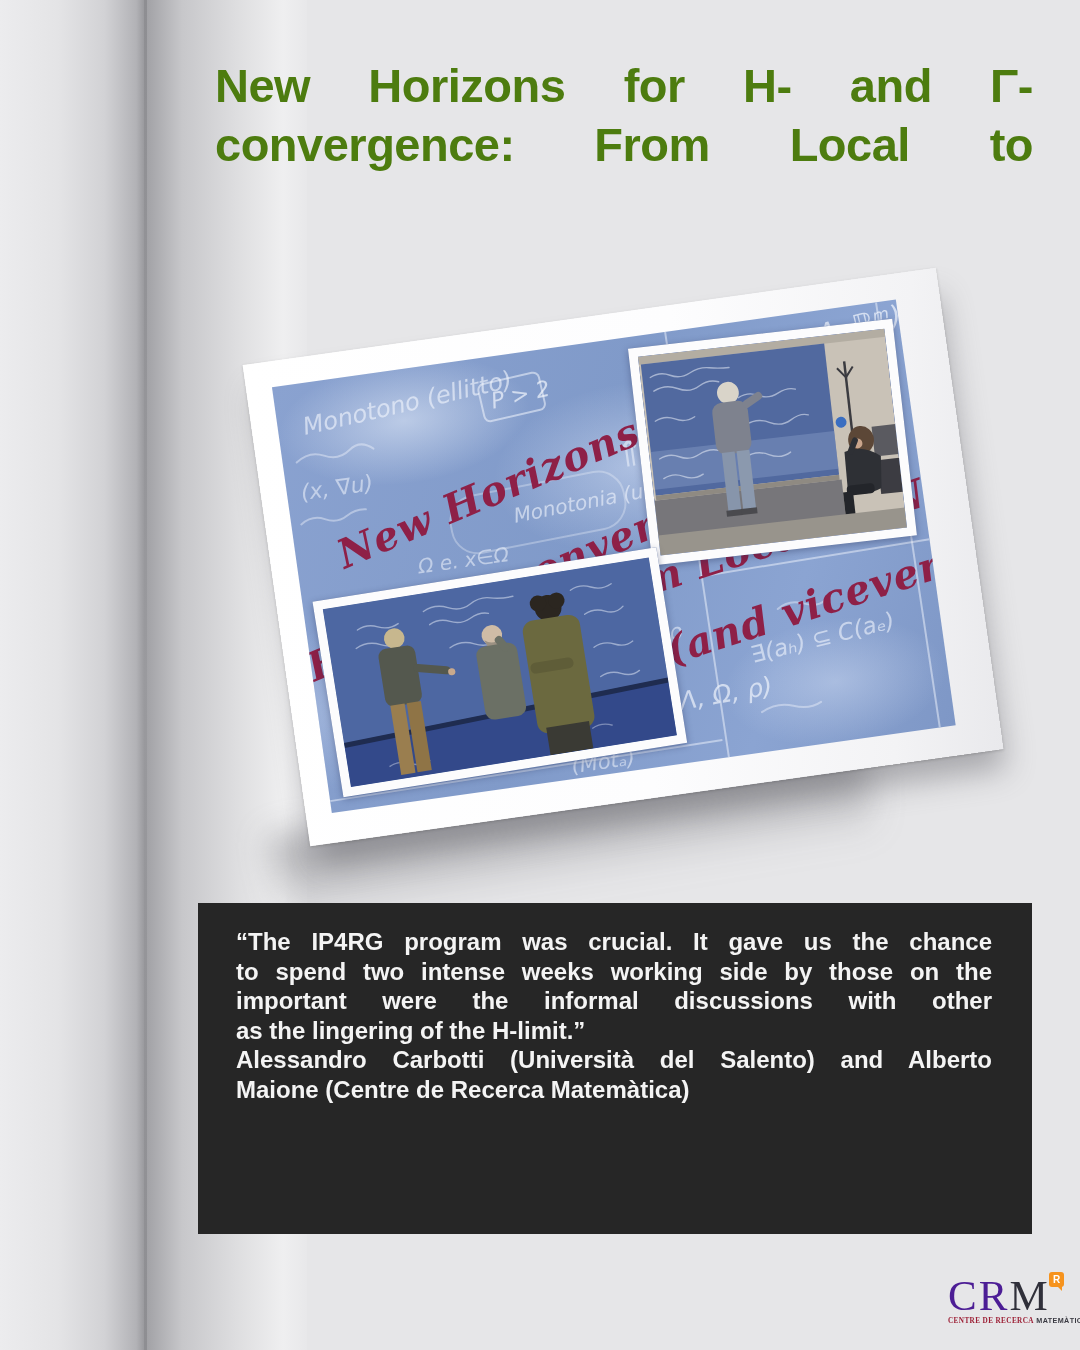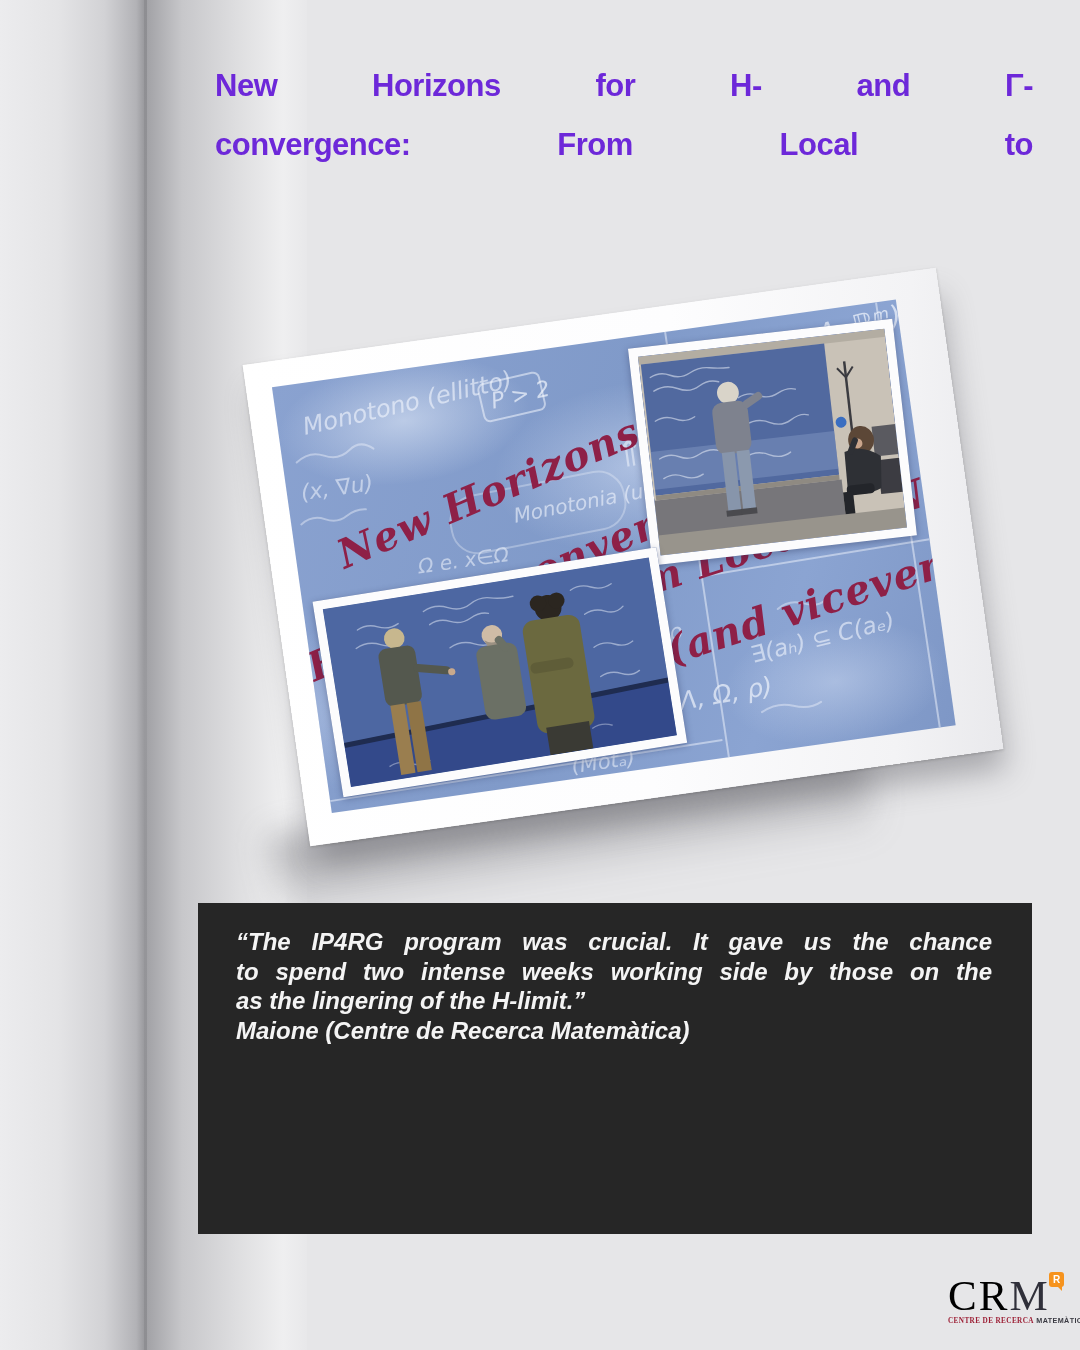--- a/index.html
+++ b/index.html
@@ -9,21 +9,21 @@
   }
   
   .spine-left{position:absolute;left:0;top:0;width:145px;height:1350px;
     background:linear-gradient(90deg,#ececee 0%,#e4e4e6 40%,#d2d2d5 72%,#b2b2b6 94%,#97979b 100%);}
   .fold-line{position:absolute;left:144px;top:0;width:3px;height:1350px;
     background:linear-gradient(180deg,#8e8e92,#9a9a9e 50%,#8e8e92);}
   .spine-right{position:absolute;left:147px;top:0;width:160px;height:1350px;
     background:linear-gradient(90deg,#a2a2a6 0%,#c7c7ca 22%,#dddddf 55%,#efeff0 85%,#e8e8ea 100%);}
   
   .title{position:absolute;left:215px;top:56px;width:818px;}
-  .tline{font-weight:700;font-size:31px;line-height:59px;color:#6d28d9;
+  .tline{font-weight:700;font-size:47px;line-height:59px;color:#4d7c0f;
     letter-spacing:-0.5px;text-align:justify;text-align-last:justify;}
   .tline.last{text-align-last:left;}
   
   .photo-cast{position:absolute;left:275px;top:790px;width:600px;height:110px;
     transform:rotate(-9deg);filter:blur(16px);z-index:1;
     background:linear-gradient(180deg,rgba(104,104,110,.55),rgba(104,104,110,0) 85%);}
   .photo{position:absolute;left:273px;top:314px;width:700px;height:486px;
     transform:rotate(-8deg);z-index:2;box-sizing:border-box;
     padding:26px 44px 30px 26px;
     background:linear-gradient(100deg,#ffffff 0%,#fdfdfe 55%,#f3f3f5 86%,#e9e9ec 100%);
@@ -47,28 +47,28 @@
   .c4{left:352px;top:262px;transform:rotate(-10deg);}
   
   .inset{position:absolute;border:9px solid #fcfcfd;box-shadow:0 2px 7px rgba(35,45,85,.4);
     overflow:hidden;background:#51699f;}
   .inset-a{left:355px;top:15px;width:248px;height:200px;transform:rotate(1.5deg);}
   .inset-b{left:12px;top:215px;width:330px;height:180px;transform:rotate(-1deg);}
   .inset svg{display:block;width:100%;height:100%;}
   
   .quote-box{position:absolute;left:198px;top:903px;width:834px;height:331px;z-index:3;
     background:#262626;box-sizing:border-box;padding:24px 40px 0 38px;}
-  .qline{font-style:italic;font-weight:700;font-size:24px;line-height:29.5px;color:#f4f4f4;
+  .qline{font-weight:700;font-size:24px;line-height:29.5px;color:#f4f4f4;
     text-align:justify;text-align-last:justify;}
   .qline.last{text-align-last:left;}
   
   .crm{position:absolute;left:948px;top:1276px;width:120px;z-index:3;}
   .crm-word{position:relative;font-family:"Liberation Serif",serif;font-weight:400;
     font-size:43px;line-height:40px;letter-spacing:2px;}
-  .crm-cr{color:#000000;}
+  .crm-cr{color:#4c1d95;}
   .crm-m{color:#30303a;}
   .crm-badge{position:absolute;top:-4px;left:101px;width:15px;height:15px;
     background:#f6931d;border-radius:3px;color:#fff;
     font-family:"Liberation Sans",sans-serif;font-weight:700;font-size:10px;
     line-height:15px;text-align:center;letter-spacing:0;}
   .crm-badge::after{content:"";position:absolute;right:2px;bottom:-4px;width:0;height:0;
     border-top:5px solid #f6931d;border-left:5px solid transparent;}
   .crm-tagline{margin-top:0;font-size:7.2px;letter-spacing:.4px;white-space:nowrap;
     font-family:"Liberation Sans",sans-serif;font-weight:700;}
   .crm-tag-left{color:#9c1f35;font-family:Liberation Serif, serif;}
@@ -219,21 +219,23 @@
           <rect x="196" y="152" width="42" height="28" fill="#3a3a34"></rect>
         </svg>
       </div>
 
     </div>
   </div>
 
   <div class="quote-box">
     <div class="qline">“The IP4RG program was crucial. It gave us the chance</div>
     <div class="qline">to spend two intense weeks working side by those on the</div>
+    <div class="qline">important were the informal discussions with other</div>
     <div class="qline last">as the lingering of the H-limit.”</div>
+    <div class="qline">Alessandro Carbotti (Università del Salento) and Alberto</div>
     <div class="qline last">Maione (Centre de Recerca Matemàtica)</div>
   </div>
 
   <div class="crm">
     <div class="crm-word">
       <span class="crm-cr">CR</span><span class="crm-m">M</span>
       <span class="crm-badge">R</span>
     </div>
     <div class="crm-tagline">
       <span class="crm-tag-left">CENTRE DE RECERCA</span><span class="crm-tag-right"> MATEMÀTICA</span>

